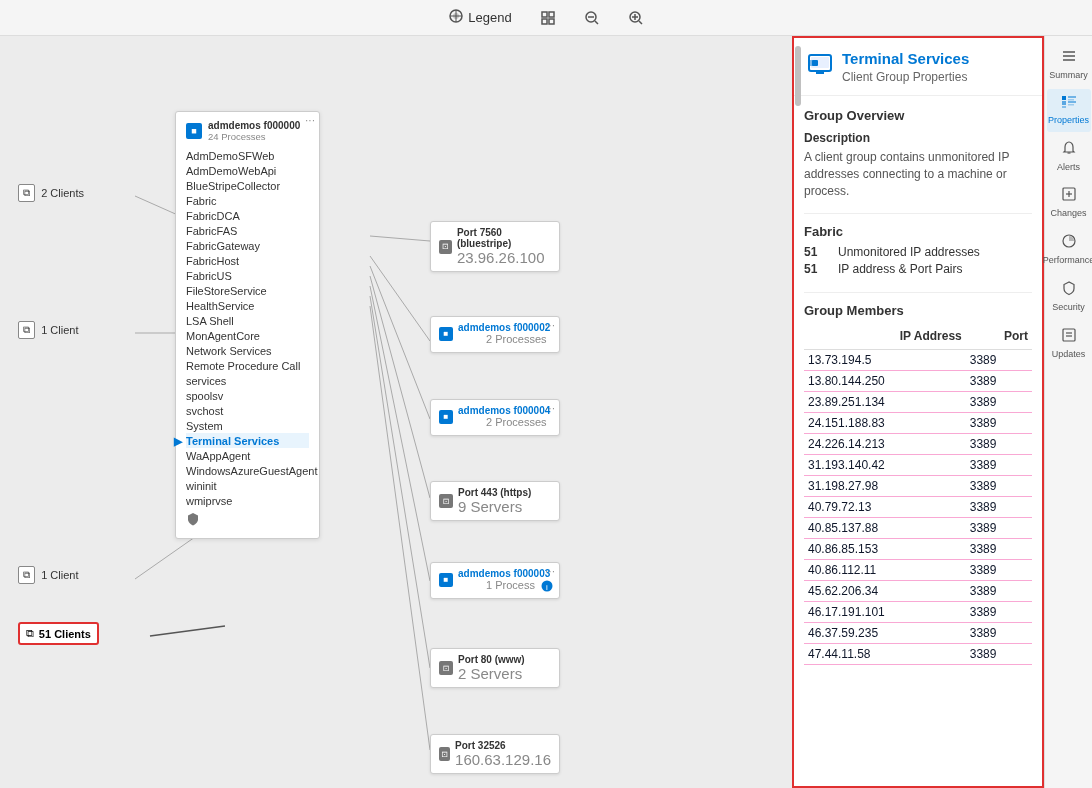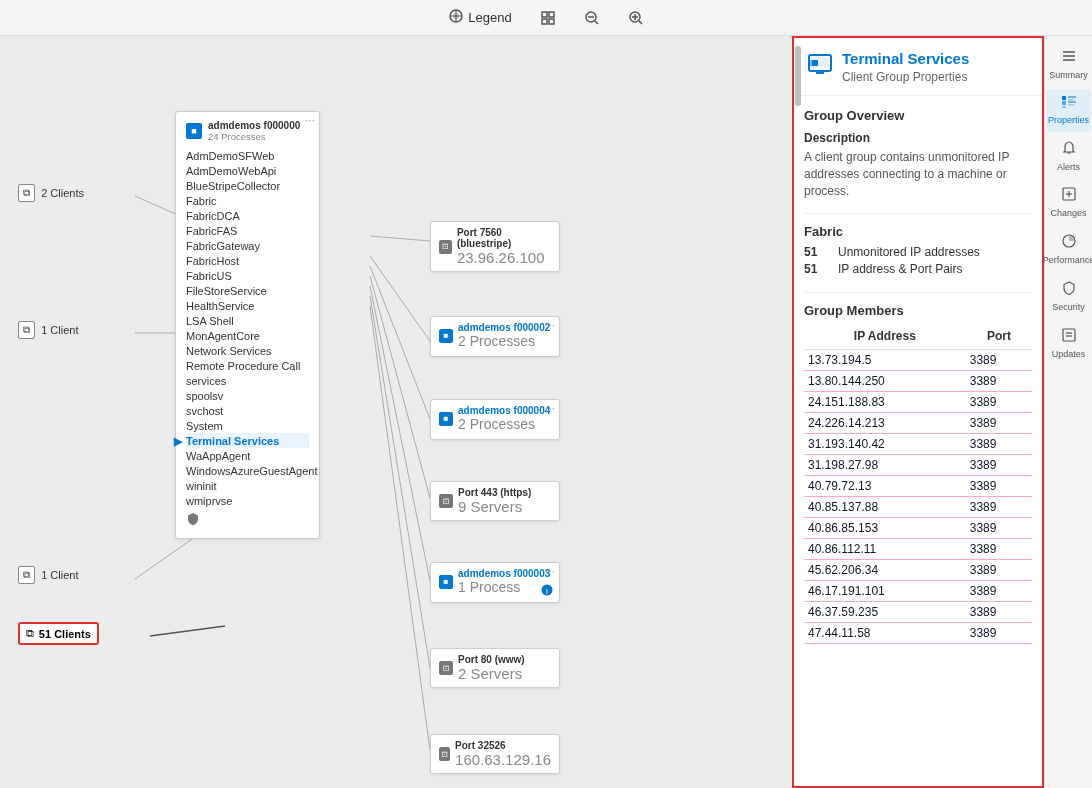--- a/index.html
+++ b/index.html
@@ -149,21 +149,21 @@
       font-weight: 600;
       color: #333;
       margin-bottom: 8px;
     }
     .members-table {
       width: 100%;
       border-collapse: collapse;
       font-size: 12px;
     }
     .members-table th {
-      text-align: center;
+      text-align: right;
       font-weight: 600;
       color: #333;
       padding: 3px 4px 6px;
       border-bottom: 1px solid #ddd;
     }
     .members-table td {
       padding: 3px 4px;
       color: #0f172a;
       border-bottom: 1px solid #f9a8d4;
     }
@@ -336,21 +336,21 @@
       height: 14px;
       background: #0078d4;
       border-radius: 2px;
       display: flex;
       align-items: center;
       justify-content: center;
       color: #fff;
       font-size: 8px;
     }
     .right-node-name { font-weight: 600; color: #0078d4; font-size: 10px; }
-    .right-node-sub { color: #888; font-size: 14px; }
+    .right-node-sub { color: #888; font-size: 11px; margin-left: 28px; }
 
     
     .port-node {
       position: absolute;
       background: #fff;
       border: 1px solid #ccc;
       border-radius: 3px;
       padding: 5px 8px;
       font-size: 10px;
       width: 130px;
@@ -654,20 +654,24 @@
               <tbody id="members-tbody">
               <tr>
                     <td>13.73.194.5</td>
                     <td>3389</td>
                   </tr>
                   <tr>
                     <td>13.80.144.250</td>
                     <td>3389</td>
                   </tr>
                   <tr>
+                    <td>23.89.251.134</td>
+                    <td>3389</td>
+                  </tr>
+                  <tr>
                     <td>24.151.188.83</td>
                     <td>3389</td>
                   </tr>
                   <tr>
                     <td>24.226.14.213</td>
                     <td>3389</td>
                   </tr>
                   <tr>
                     <td>31.193.140.42</td>
                     <td>3389</td>

